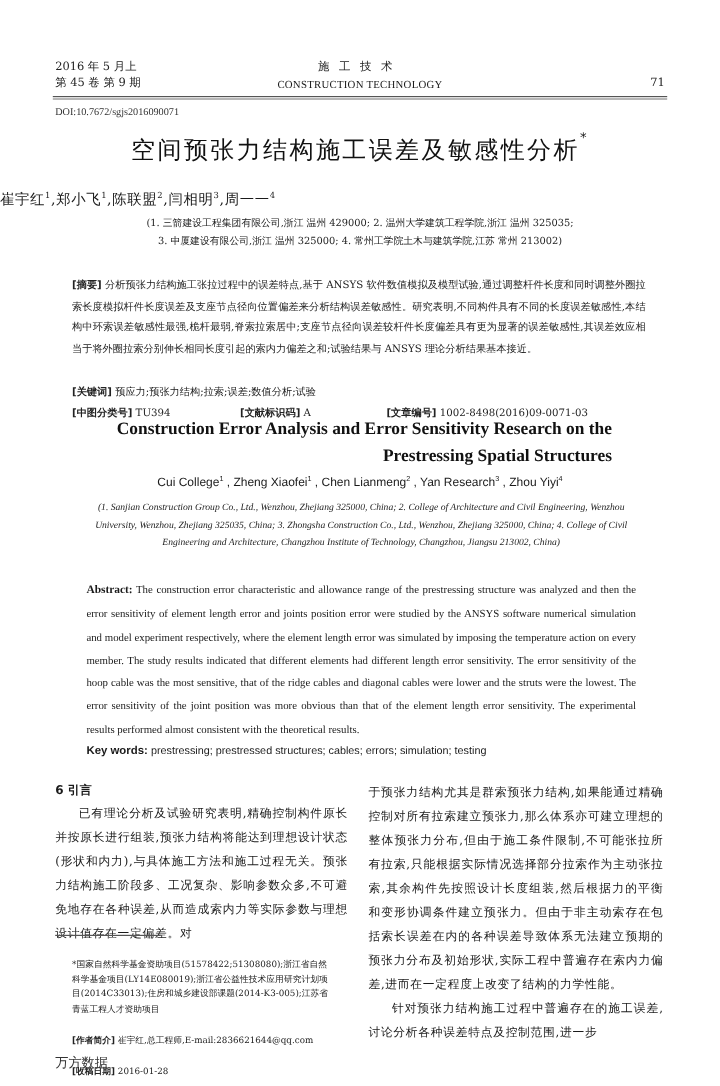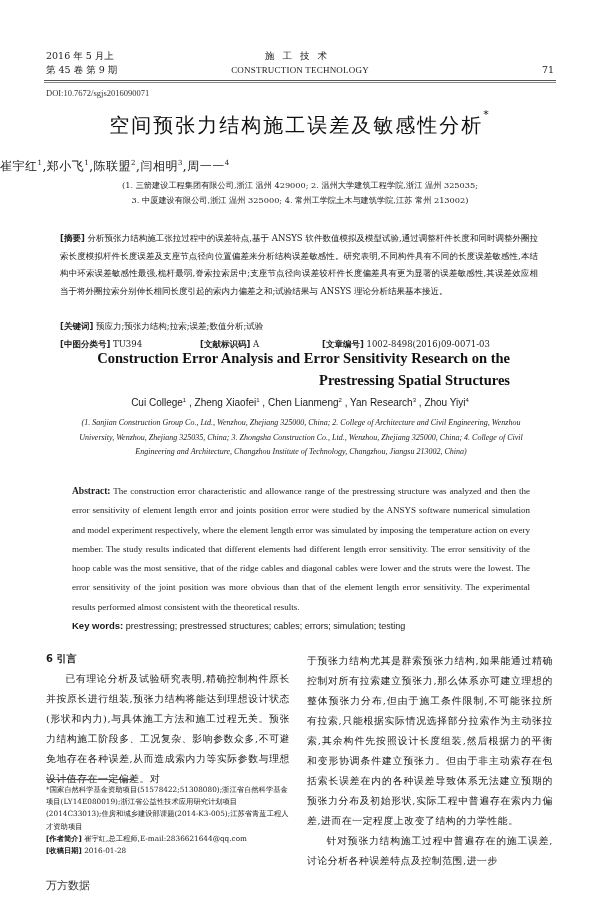--- a/index.html
+++ b/index.html
@@ -48,21 +48,21 @@
   .sec-head { position: absolute; left: 46px; top: 652px; font-size: 10px; font-family: "DejaVu Sans", sans-serif; font-weight: bold; }
   .col { position: absolute; font-size: 9.8px; line-height: 20px; text-align: justify; color:#1a1a1a; letter-spacing: 0.6px; }
   .col-left { left: 46px; width: 244px; top: 669px; }
   .col-right { left: 307px; width: 246px; top: 651px; }
   .col p { margin: 0; text-indent: 2em; }
   .col p.noindent { text-indent: 0; }
 
   .fn-rule { position: absolute; left: 46px; top: 779px; width: 88px; border-top: 0.8px solid #555; }
   .footnote { position: absolute; left: 46px; width: 244px; top: 784px; font-size: 7.3px; line-height: 12.2px; color:#222; }
   .footnote .lbl { font-weight: bold; font-family: "DejaVu Sans", sans-serif; }
-  .footnote div { margin: 0; }
+  .footnote div { margin: 14px; }
 
   .watermark { position: absolute; left: 46px; top: 878px; font-family: "DejaVu Sans", sans-serif; font-size: 11px; color:#333; }
 </style>
 </head>
 <body>
 
 <div class="page">
 
   <div class="hdr-left">
     <div>2016 年 5 月上</div>

